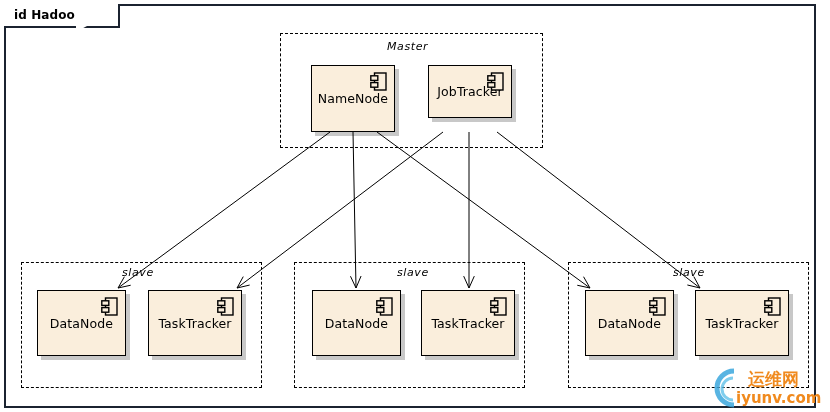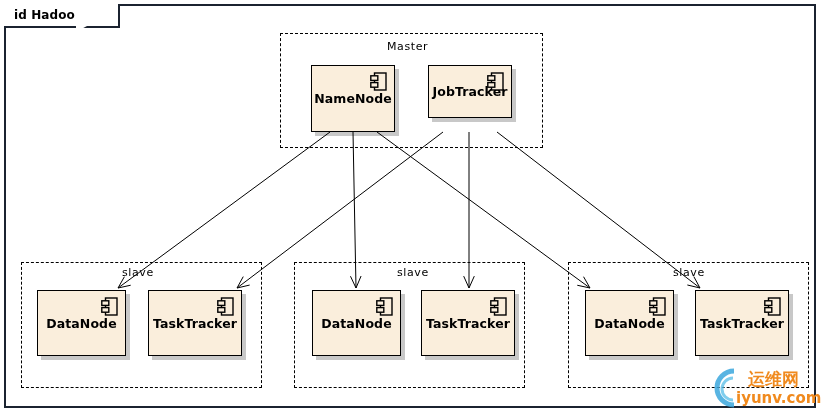--- a/index.html
+++ b/index.html
@@ -71,36 +71,37 @@
     border: 1.6px dashed #000000;
     box-sizing: border-box;
     background: transparent;
   }
   .cluster-label {
     position: absolute;
     font-size: 11px;
     color: #000000;
     white-space: nowrap;
     letter-spacing: 0.6px;
+    font-style: italic;
   }
 
   
   .node {
     position: absolute;
     background: #faeedc;
     border: 1.6px solid #000000;
     box-sizing: border-box;
     box-shadow: 4px 4px 0 0 rgba(155,155,155,0.55);
     display: flex;
     align-items: center;
     justify-content: center;
   }
   .node-label {
     font-size: 12.5px;
-    font-weight: bold;
+    font-weight: normal;
     color: #000000;
     letter-spacing: 0.1px;
     user-select: none;
   }
   .comp-icon {
     position: absolute;
     right: 7px;
     top: 6px;
     width: 17px;
     height: 19px;

